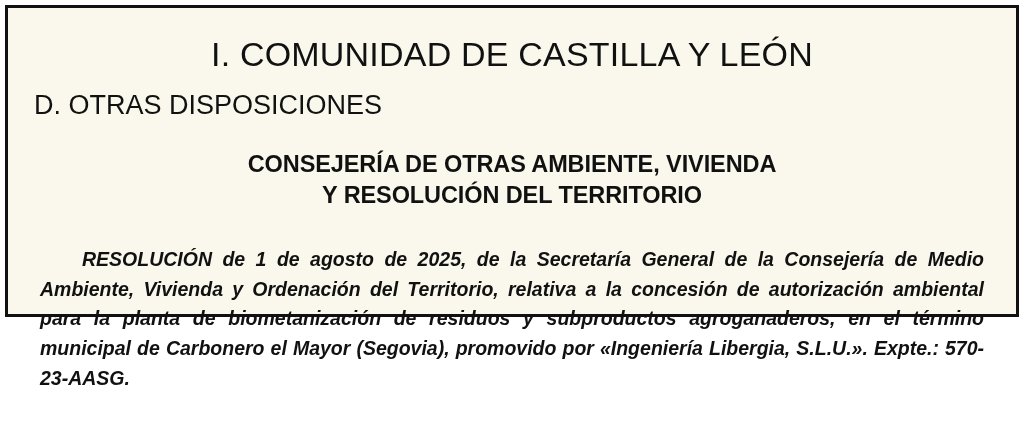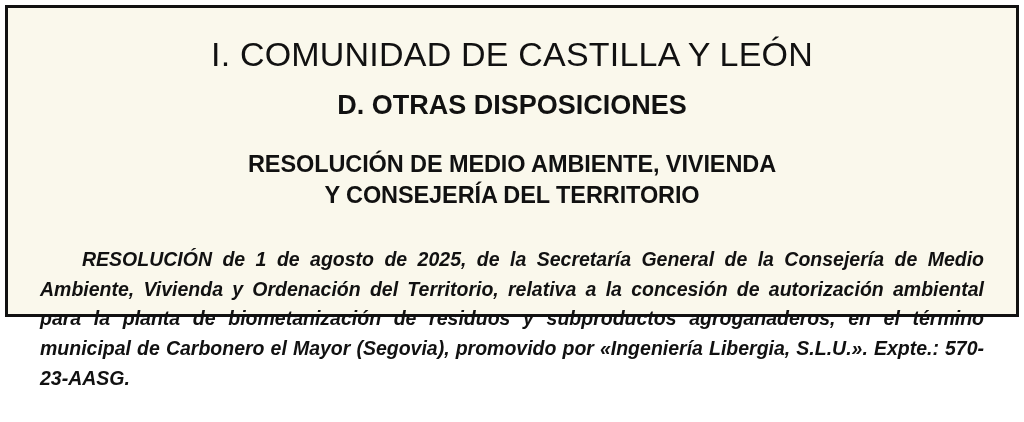--- a/index.html
+++ b/index.html
@@ -34,23 +34,22 @@
   .heading-1 {
     text-align: center;
     font-size: 34px;
     font-weight: 400;
     letter-spacing: 0.2px;
     color: #111111;
     margin: 14px 0 0 0;
     line-height: 1.1;
   }
   .heading-2 {
-    text-align: center;
     font-size: 27px;
-    font-weight: 700;
+    font-weight: 400;
     color: #111111;
     margin: 18px 0 0 0;
     line-height: 1.1;
   }
   .heading-3 {
     text-align: center;
     font-size: 23.5px;
     font-weight: bold;
     color: #111111;
     margin: 28px 0 0 0;
@@ -73,20 +72,20 @@
 <body>
 
 <div id="page">
   <div class="sheet">
 
     <h1 class="heading-1">I. COMUNIDAD DE CASTILLA Y LEÓN</h1>
 
     <h2 class="heading-2">D. OTRAS DISPOSICIONES</h2>
 
     <div class="heading-3">
-      <div>RESOLUCIÓN DE MEDIO AMBIENTE, VIVIENDA</div>
-      <div>Y CONSEJERÍA DEL TERRITORIO</div>
+      <div>CONSEJERÍA DE OTRAS AMBIENTE, VIVIENDA</div>
+      <div>Y RESOLUCIÓN DEL TERRITORIO</div>
     </div>
 
     <p class="body-text">RESOLUCIÓN de 1 de agosto de 2025, de la Secretaría General de la Consejería de Medio Ambiente, Vivienda y Ordenación del Territorio, relativa a la concesión de autorización ambiental para la planta de biometanización de residuos y subproductos agroganaderos, en el término municipal de Carbonero el Mayor (Segovia), promovido por «Ingeniería Libergia, S.L.U.». Expte.: 570-23-AASG.</p>
 
   </div>
 </div>
 
 </body></html>

